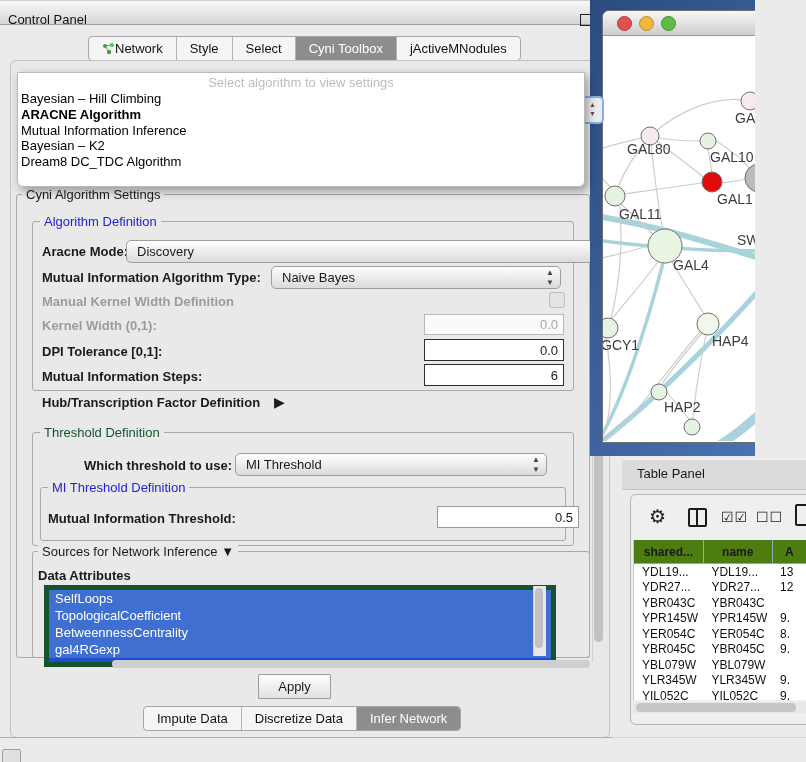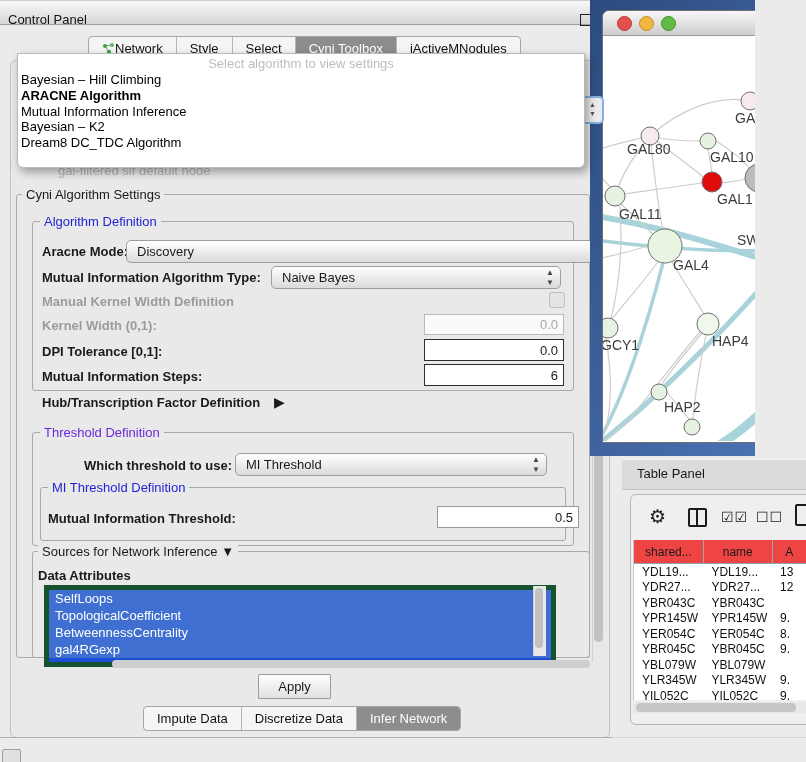--- a/index.html
+++ b/index.html
@@ -23,21 +23,21 @@
   .seg .item:first-child{border-left:none}
   .seg .item.sel{background:#8D8D8D;color:#FFF}
 
   #cp-body{left:10px;top:60px;width:598px;height:676px;background:#E9E9E9;
     border:1px solid #C2C2C2;border-radius:6px;}
 
   
   .gbox{position:absolute;border:1px solid #A9A9A9;border-radius:3px;}
   .legend{position:absolute;background:#E9E9E9;padding:0 4px;font-size:13px;white-space:nowrap}
   .leg-blue{color:#2323D4}
-  .leg-green{color:#6d28d9}
+  .leg-green{color:#14532d}
   .lbl{position:absolute;font-size:13px;font-weight:bold;white-space:nowrap}
   .lbl.dis{color:#9B9B9B}
 
   .combo{position:absolute;height:23px;border:1px solid #9E9E9E;border-radius:5px;
     background:linear-gradient(#FFFFFF,#DADADA);font-size:13px;display:flex;align-items:center;
     padding-left:10px;box-sizing:border-box}
   .combo .arrows{position:absolute;right:6px;top:1px;font-size:8px;line-height:10px;color:#444;
     display:flex;flex-direction:column;align-items:center}
   .field{position:absolute;background:#FFF;border:1px solid #2E2E2E;font-size:13px;
     text-align:right;padding:0 5px;display:flex;align-items:center;justify-content:flex-end;
@@ -53,21 +53,21 @@
     padding-left:6px}
   .vscroll{position:absolute;background:#E8E8E8;border-left:1px solid #D0D0D0}
   .vthumb{position:absolute;background:#C2C2C2;border-radius:5px}
   .hthumb{position:absolute;background:#CFCFCF;border-radius:4px}
 
   #apply-btn{left:258px;top:674px;width:71px;height:23px;border:1px solid #9B9B9B;border-radius:1px;
     background:linear-gradient(#FEFEFE,#E1E1E1);font-size:13px;display:flex;align-items:center;
     justify-content:center}
 
   
-  #algo-popup{left:17px;top:53px;width:566px;height:113px;background:#FFF;
+  #algo-popup{left:17px;top:72px;width:566px;height:113px;background:#FFF;
     border:1px solid #B9B9B9;border-radius:0 0 6px 6px;
     box-shadow:3px 4px 10px rgba(0,0,0,0.35);z-index:50}
   #algo-placeholder{text-align:center;font-size:13px;color:#BDBDBD;height:16px;padding-top:2px}
   .dd-option{font-size:13px;height:15.8px;line-height:15.8px;padding-left:3px;color:#000;
     white-space:nowrap}
   .dd-option.bold{font-weight:bold}
   #combo-fragment{left:583px;top:96px;width:19px;height:22px;border:2px solid #86AFE5;
     border-left:none;border-radius:0 5px 5px 0;background:#ECECEC;z-index:4;
     font-size:7px;line-height:9px;color:#555;text-align:center;padding-top:2px}
   #hidden-combo-text{left:58px;top:163px;font-size:13px;color:#B2B2B2;z-index:3}
@@ -86,22 +86,22 @@
   
   #tp-titlebar{left:622px;top:459px;width:184px;height:29px;background:#DBDBDB;
     border-top:1px solid #F2F2F2;border-bottom:1px solid #C4C4C4}
   #tp-title{left:637px;top:466px;font-size:13px}
   #tp-panel{left:630px;top:494px;width:176px;height:229px;background:#EFEFEF;
     border:1px solid #B5B5B5;border-radius:6px 0 0 6px;overflow:hidden}
   .tool{position:absolute;color:#1b1b1b}
   #tbl{left:633px;top:540px;width:173px;height:160px;background:#FFF;overflow:hidden;
     border-left:1px solid #C9C9C9}
   table{border-collapse:collapse;table-layout:fixed}
-  th{background:#ef4444;border-right:1px solid #93ABB5;border-bottom:1px solid #8FA7B1;
-    font-size:12px;font-weight:normal;height:21px;text-align:center;overflow:hidden;white-space:nowrap}
+  th{background:#4d7c0f;border-right:1px solid #93ABB5;border-bottom:1px solid #8FA7B1;
+    font-size:12px;font-weight:bold;height:21px;text-align:center;overflow:hidden;white-space:nowrap}
   td{font-size:12px;height:15.5px;padding:0 0 0 8px;white-space:nowrap;overflow:hidden;color:#111}
 
   .divline{background:#ACACAC}
 </style>
 </head>
 <body>
 
 <div class="abs" style="left:2px;top:0;width:2px;height:6px;background:#9a9a9a"></div>
 
 <div class="abs" id="cp-titlebar"></div>

